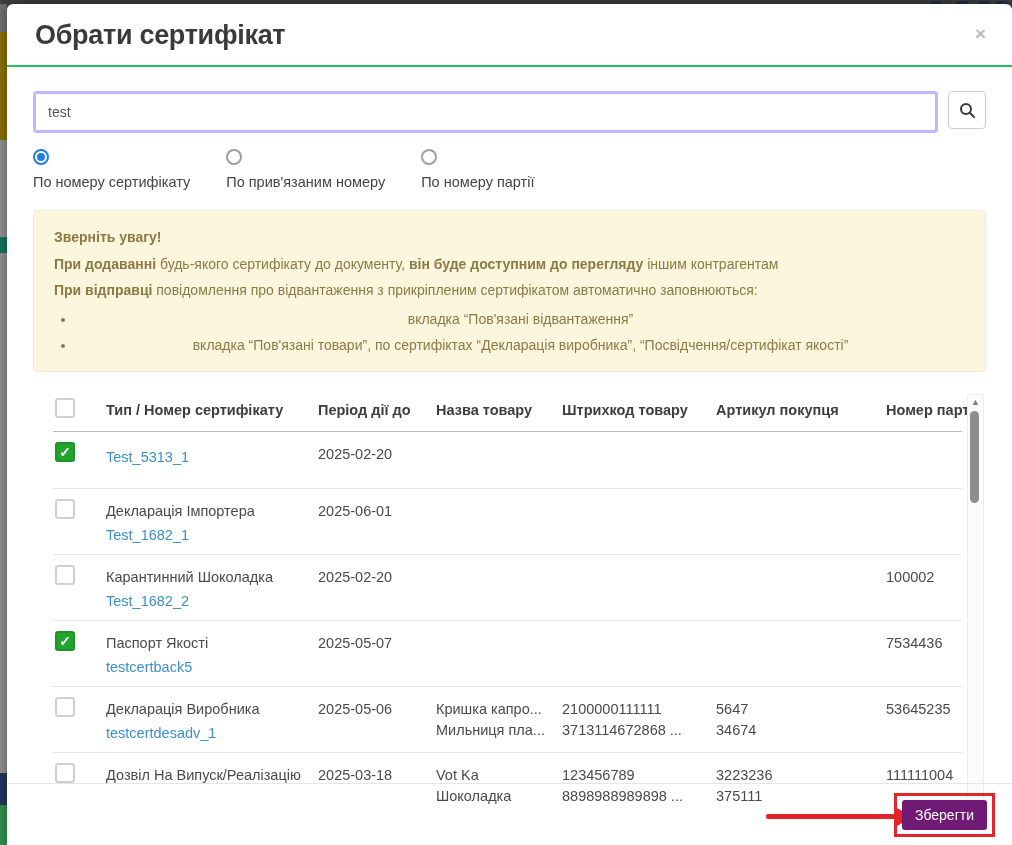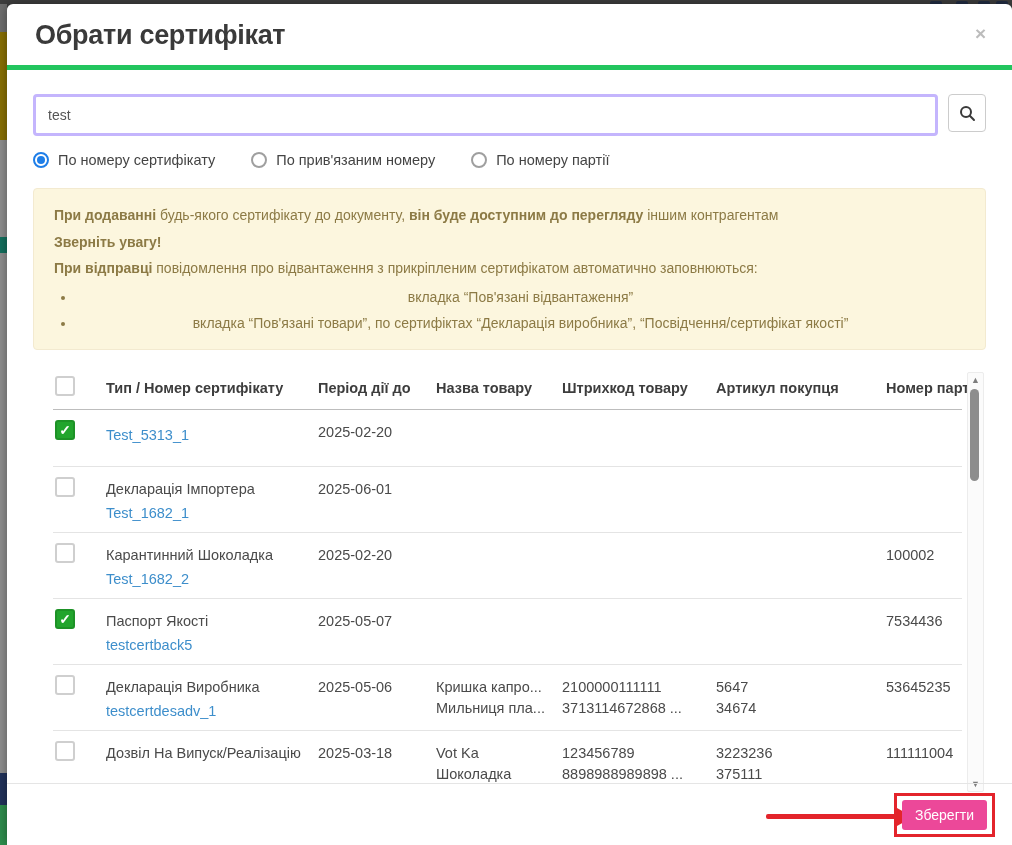--- a/index.html
+++ b/index.html
@@ -12,33 +12,33 @@
   .s1{top:4px;height:28px;background:#6f6f6f;}
   .s2{top:32px;height:108px;background:#8a7104;}
   .s3{top:140px;height:97px;background:#909090;}
   .s4{top:237px;height:16px;background:#14715f;}
   .s5{top:253px;height:520px;background:#909090;}
   .s6{top:773px;height:32px;background:#22335c;}
   .s7{top:805px;height:40px;background:#2f8f4e;}
   
   .modal{position:absolute;left:7px;top:4px;width:1005px;height:841px;background:#fff;
          border-radius:6px 6px 0 0;box-shadow:0 0 12px rgba(0,0,0,.4);}
-  .mhead{position:relative;height:61px;border-bottom:5px solid #22c55e;}
+  .mhead{position:relative;height:61px;border-bottom:2px solid #22c55e;}
   .mtitle{position:absolute;left:28px;top:16px;font-size:27px;font-weight:700;color:#3a3a3a;letter-spacing:-.3px;}
   .mclose{position:absolute;right:26px;top:20px;font-size:19px;font-weight:700;color:#bcbcbc;cursor:pointer;line-height:1;}
   .mbody{padding:24px 26px 0 26px;}
   
   .searchrow{display:flex;gap:10px;}
   .searchinput{flex:1;height:36px;border:3px solid #c4b5fd;border-radius:4px;padding:0 12px;
                font-size:14px;color:#555;font-family:"Liberation Sans",sans-serif;outline:none;}
   .searchbtn{width:38px;height:38px;border:1px solid #ccc;border-radius:4px;background:#fff;
              display:flex;align-items:center;justify-content:center;cursor:pointer;padding:0;}
   
   .radiorow{display:flex;gap:36px;margin-top:16px;align-items:center;}
-  .radioitem{display:flex;align-items:center;gap:9px;cursor:pointer;}
+  .radioitem{display:flex;gap:9px;cursor:pointer;flex-direction:column;}
   .radio{width:16px;height:16px;border-radius:50%;border:2px solid #9f9f9f;background:#fff;
          display:flex;align-items:center;justify-content:center;box-sizing:border-box;}
   .radio.sel{border-color:#1e7ee8;}
   .radio.sel::after{content:"";width:8px;height:8px;border-radius:50%;background:#1e7ee8;}
   .radiolabel{font-size:14.5px;color:#444;}
   
   .notice{margin-top:20px;background:#fcf6de;border:1px solid #f3ead0;border-radius:4px;
           padding:13px 20px 12px 20px;color:#8c7a45;font-size:14px;line-height:1.9;}
   .notice p{margin:0;}
   .notice b{font-weight:700;}
@@ -62,21 +62,21 @@
   
   .sbar{position:absolute;right:2px;top:6px;width:15px;height:418px;background:#fbfbfb;
         border:1px solid #ececec;border-radius:2px;}
   .sarrow{position:absolute;left:0;width:100%;text-align:center;font-size:9px;color:#7d7d7d;
           line-height:12px;cursor:pointer;}
   .sup{top:1px;} .sdown{bottom:1px;}
   .sthumb{position:absolute;left:2px;top:16px;width:9px;height:92px;background:#8d8d8d;border-radius:6px;cursor:grab;}
   
   .mfoot{position:absolute;left:0;right:0;bottom:0;height:61px;border-top:1px solid #e5e5e5;}
   .annotbox{position:absolute;right:17px;bottom:8px;border:3px solid #e3242b;padding:4px 5px;}
-  .savebtn{background:#ec4899;color:#fff;border:none;border-radius:3px;padding:7px 13px;
+  .savebtn{background:#701a75;color:#fff;border:none;border-radius:3px;padding:7px 13px;
            font-size:14px;font-family:"Liberation Sans",sans-serif;cursor:pointer;}
   .arrowline{position:absolute;right:114px;bottom:26px;width:132px;height:5px;background:#e3242b;border-radius:2px;}
   .arrowline::after{content:"";position:absolute;right:-15px;top:-6.5px;width:0;height:0;
                     border-left:16px solid #e3242b;border-top:9px solid transparent;border-bottom:9px solid transparent;}
 </style>
 </head>
 <body>
 
 <div class="page">
 
@@ -124,22 +124,22 @@
           <span class="radio"></span>
           <span class="radiolabel">По прив'язаним номеру</span>
         </div>
         <div class="radioitem">
           <span class="radio"></span>
           <span class="radiolabel">По номеру партії</span>
         </div>
       </div>
 
       <div class="notice">
+        <p><b>Зверніть увагу!</b></p>
         <p><b>При додаванні</b><span> будь-якого сертифікату до документу, </span><b>він буде доступним до перегляду</b><span> іншим контрагентам</span></p>
-        <p><b>Зверніть увагу!</b></p>
         <p><b>При відправці</b><span> повідомлення про відвантаження з прикріпленим сертифікатом автоматично заповнюються:</span></p>
         <ul>
           <li>вкладка “Пов'язані відвантаження”</li>
           <li>вкладка “Пов'язані товари”, по сертифіктах “Декларація виробника”, “Посвідчення/сертифікат якості”</li>
         </ul>
       </div>
 
       <div class="twrap">
         <div class="grid thead-row">
           <div class="thcell cb-cell">

